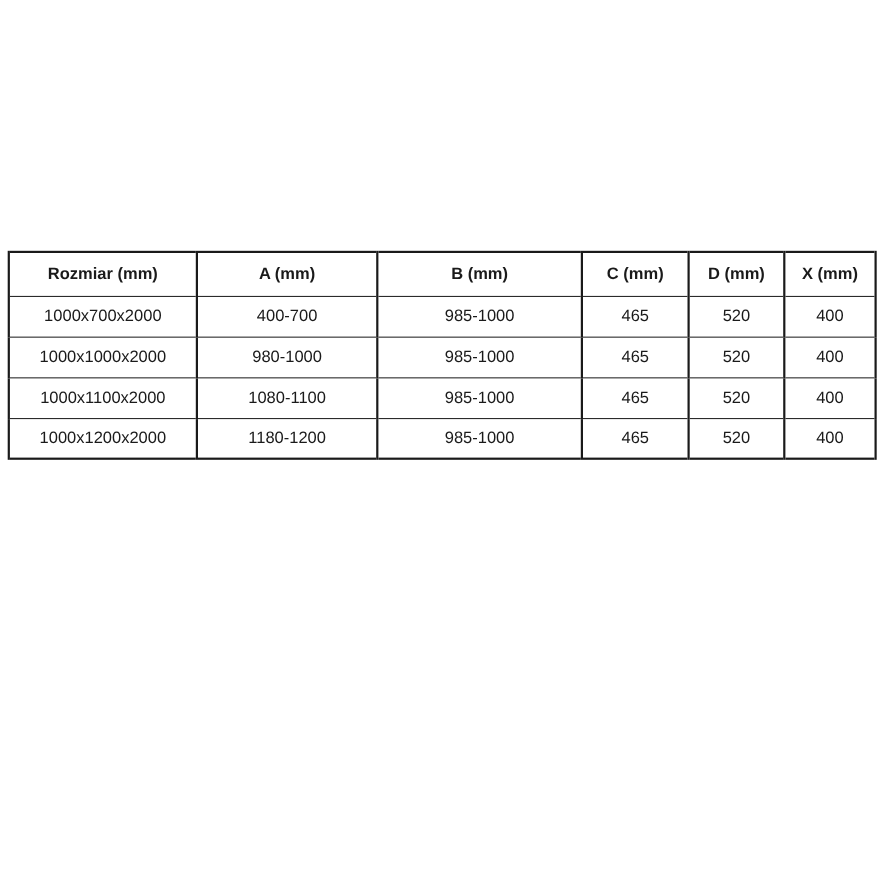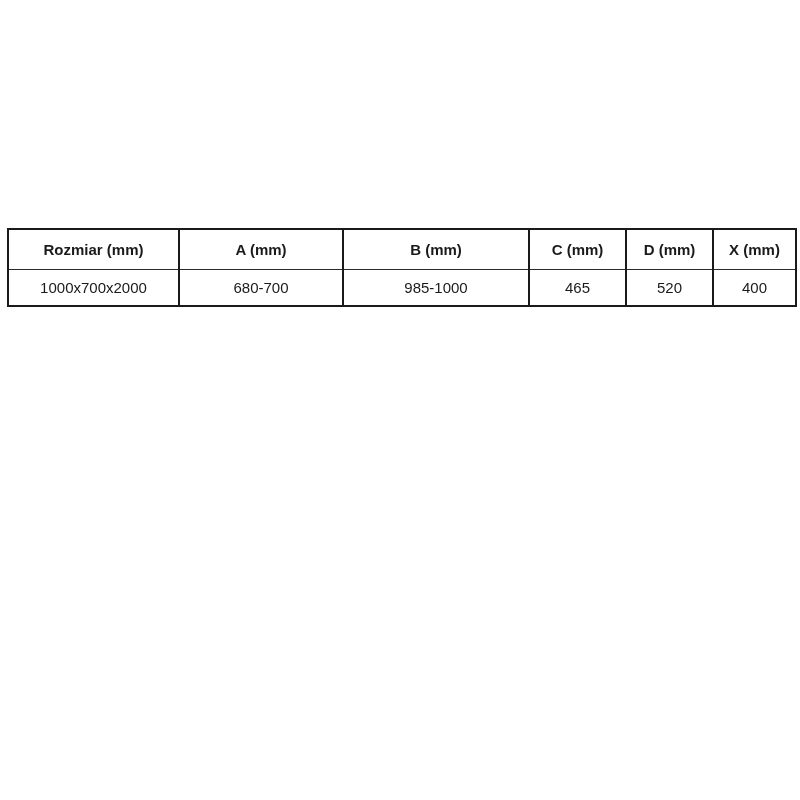--- a/index.html
+++ b/index.html
@@ -67,21 +67,45 @@
           <th>A (mm)</th>
           <th>B (mm)</th>
           <th>C (mm)</th>
           <th>D (mm)</th>
           <th>X (mm)</th>
         </tr>
     </thead>
     <tbody>
         <tr>
           <td>1000x700x2000</td>
-          <td>680-700</td>
+          <td>400-700</td>
+          <td>985-1000</td>
+          <td>465</td>
+          <td>520</td>
+          <td>400</td>
+        </tr>
+        <tr>
+          <td>1000x1000x2000</td>
+          <td>980-1000</td>
+          <td>985-1000</td>
+          <td>465</td>
+          <td>520</td>
+          <td>400</td>
+        </tr>
+        <tr>
+          <td>1000x1100x2000</td>
+          <td>1080-1100</td>
+          <td>985-1000</td>
+          <td>465</td>
+          <td>520</td>
+          <td>400</td>
+        </tr>
+        <tr>
+          <td>1000x1200x2000</td>
+          <td>1180-1200</td>
           <td>985-1000</td>
           <td>465</td>
           <td>520</td>
           <td>400</td>
         </tr>
       </tbody>
   </table>
 </div>
 
 </body></html>

